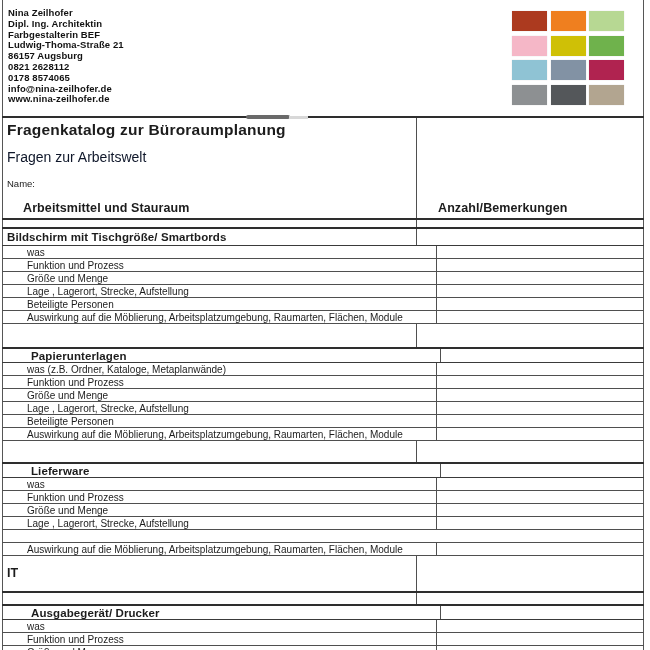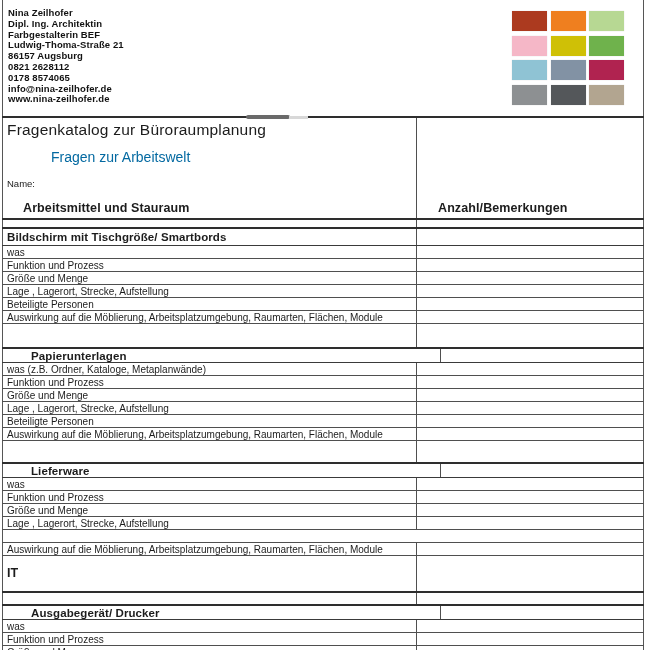--- a/index.html
+++ b/index.html
@@ -66,26 +66,26 @@
   .rA{height:102px;}
   .rA .lc{display:block;position:relative;padding-left:0;}
   .g9{height:9px;}
   .g25{height:25px;}
   .g23{height:23px;}
   .g13{height:13px;}
   .sech1{height:17px;}
   .sech{height:14px;padding-left:24px;}
   .sech1, .sech{border-bottom-width:1.6px;border-bottom-color:#3a3a3a;justify-content:center;}
   .sech1 .lc, .sech .lc{font-weight:700;font-size:11.5px;letter-spacing:.1px;}
-  .lrow{height:13px;}
+  .lrow{height:13px;padding-left:20px;}
   .it{height:37px;}
   .it .lc{align-items:flex-end;font-weight:700;font-size:12.5px;padding-bottom:11px;}
 
-  .title{position:absolute;left:5px;top:3px;font-size:15.5px;font-weight:400;letter-spacing:.2px;}
-  .subtitle{position:absolute;left:5px;top:31px;font-size:14px;font-weight:400;color:#0369a1;margin-left:44px;}
+  .title{position:absolute;left:5px;top:3px;font-size:15.5px;font-weight:700;letter-spacing:.2px;}
+  .subtitle{position:absolute;left:5px;top:31px;font-size:14px;font-weight:400;color:#0f172a;}
   .namelab{position:absolute;left:5px;top:60px;font-size:9.5px;}
   .colhead{position:absolute;left:5px;bottom:3px;font-size:12.5px;font-weight:700;letter-spacing:.1px;margin-left:16px;}
 </style>
 </head>
 <body>
 
 <div class="page">
 
   <div class="edge edge-l"></div>
   <div class="edge edge-r"></div>

